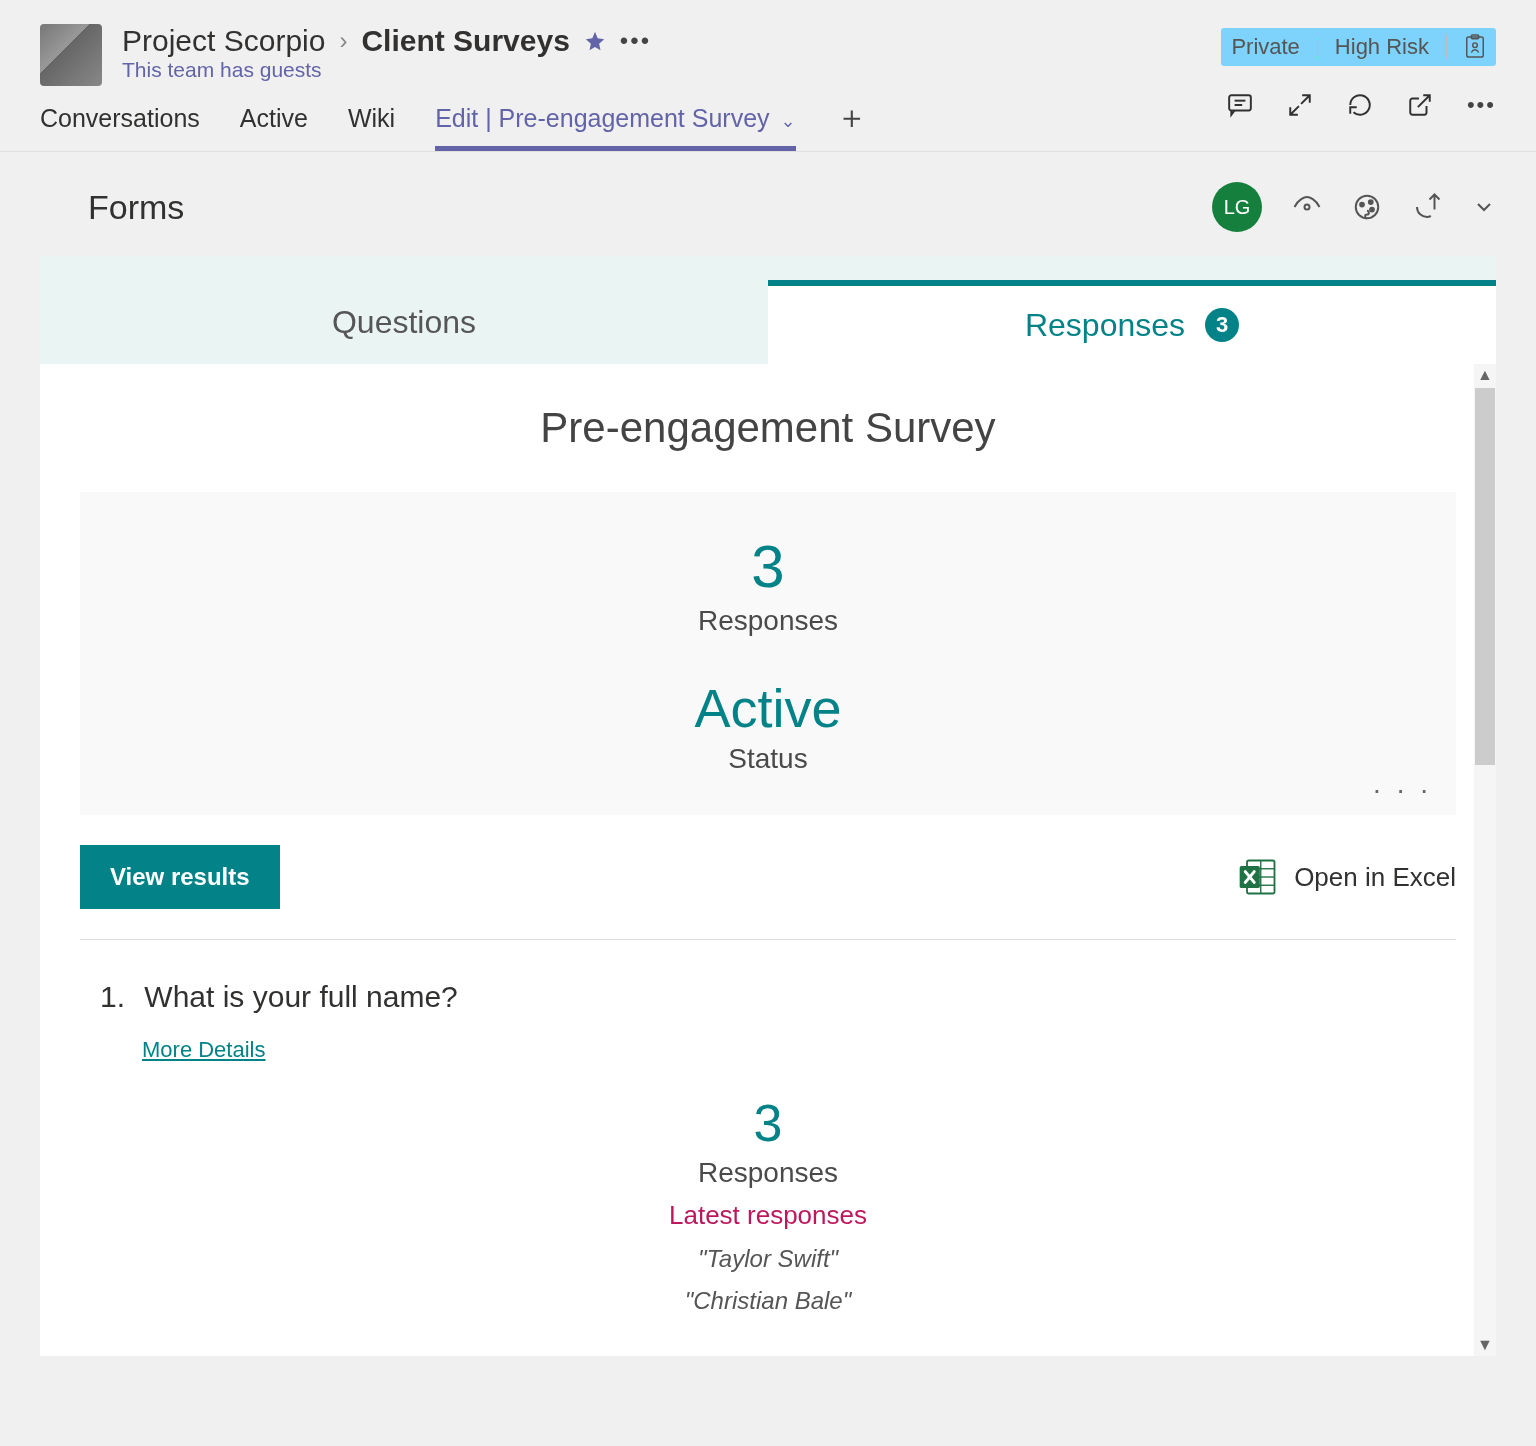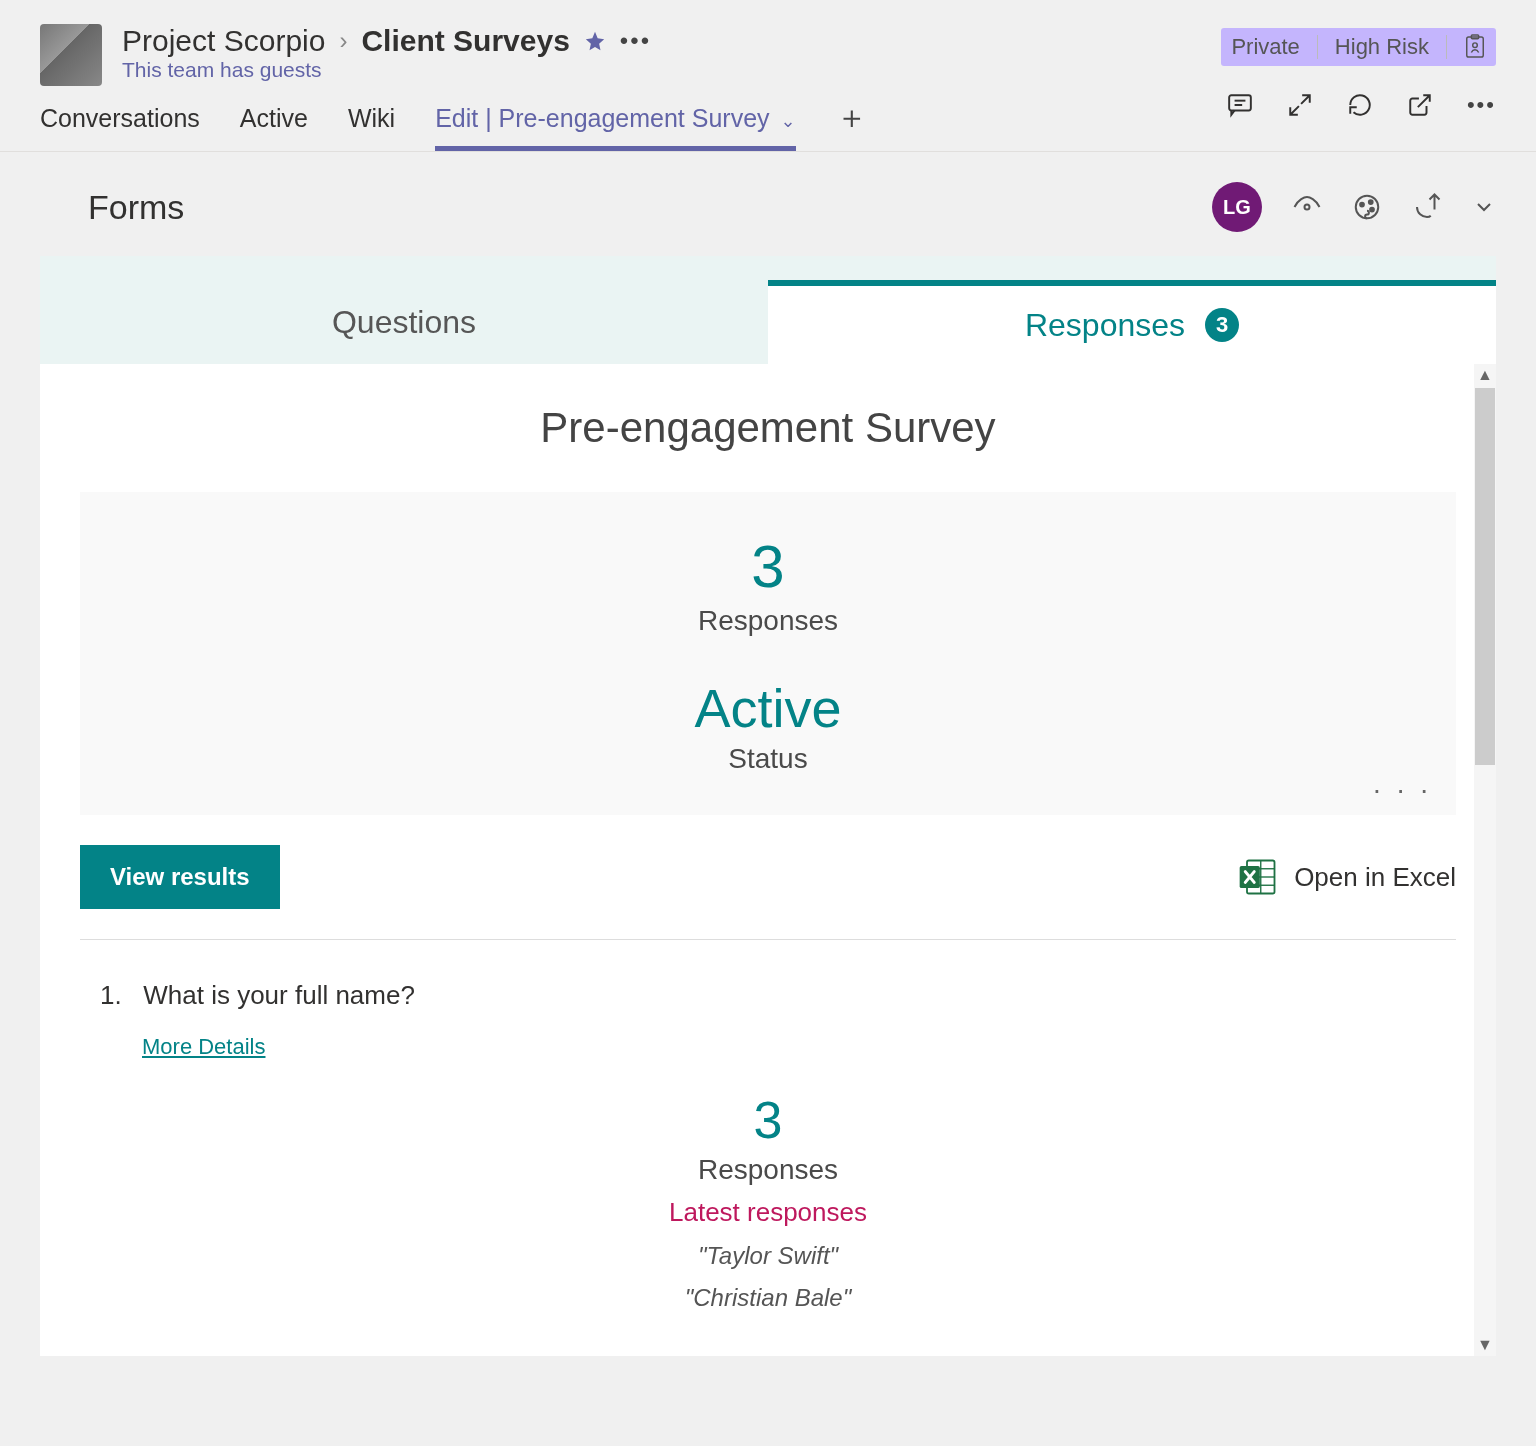--- a/index.html
+++ b/index.html
@@ -31,21 +31,21 @@
       font-size: 30px; font-weight: 400; color: #323130;
     }
     .breadcrumb .chevron { color: #888; font-size: 24px; }
     .breadcrumb-current { font-weight: 700; }
     .star-icon { color: #6264A7; width: 22px; height: 22px; }
     .ellipsis-btn { color: #444; font-size: 24px; letter-spacing: 2px; cursor: pointer; line-height: 1;}
     .subtitle { color: #6264A7; font-size: 21px; }
     .tags {
       position: absolute; right: 40px; top: 28px;
       display: flex; align-items: center; gap: 7px;
-      background: #c4b5fd; border-radius: 3px; padding: 6px 10px;
+      background: #7dd3fc; border-radius: 3px; padding: 6px 10px;
       font-size: 22px; color: #555;
     }
     .tags .divider { width: 1px; height: 24px; background: #bbb; margin: 0 10px;}
     .tags .badge-icon { width: 22px; height: 26px; }
     
     .channel-tabs {
       display: flex; align-items: center;
       padding: 8px 40px 0 40px;
       border-bottom: 1px solid #e1dfdd;
       gap: 40px;
@@ -62,22 +62,22 @@
     .toolbar-icons .ic { width: 26px; height: 26px; color: #323130; cursor: pointer; }
     
     .forms-bar {
       display: flex; align-items: center; justify-content: space-between;
       padding: 30px 40px 24px 40px;
     }
     .forms-title { font-size: 34px; color: #323130; font-weight: 400; margin-left: 48px;}
     .forms-actions { display: flex; align-items: center; gap: 30px;}
     .avatar-circle {
       width: 50px; height: 50px; border-radius: 50%;
-      background: #701a75; color: #fff; display: flex; align-items: center; justify-content: center;
-      font-size: 20px; font-weight: 700;
+      background: #15803d; color: #fff; display: flex; align-items: center; justify-content: center;
+      font-size: 20px; font-weight: 400;
     }
     .forms-actions .ic { width: 30px; height: 30px; color: #555; cursor: pointer;}
     .chev-down { width: 24px; height: 24px; color: #555; cursor: pointer;}
     
     .card {
       margin: 0 40px; background: #eaf4f3; border-radius: 2px;
       position: relative;
       height: 1100px;
     }
     .top-accent { height: 24px; background: #eaf4f3;}
@@ -111,21 +111,21 @@
       display: flex; justify-content: space-between; align-items: center; margin-top: 30px;
       padding-bottom: 30px; border-bottom: 1px solid #ddd;
     }
     .view-results-btn {
       background: #038387; color:#fff; border:none; padding: 18px 30px;
       font-size: 24px; font-weight: 600; cursor: pointer;
     }
     .excel-link { display:flex; align-items:center; gap: 14px; font-size: 26px; color: #323130; cursor: pointer;}
     .excel-icon { width: 44px; height: 44px; }
     .question-block { margin-top: 40px; padding: 0 20px;}
-    .q-title { font-size: 26px; color: #323130; }
+    .q-title { font-size: 30px; color: #323130; }
     .q-num { display:inline-block; width: 36px; }
     .more-details { color: #038387; text-decoration: underline; font-size: 22px; margin-left: 42px; margin-top: 23px; cursor: pointer; display: inline-block;}
     .q-stats { text-align:center; margin-top: 30px;}
     .q-stats .big-num { font-size: 52px;}
     .latest-label { font-size: 26px; color: #be185d; margin-top: 11px;}
     .resp-item { font-size: 24px; color: #555; font-style: italic; margin-top: 14px;}
     
     .scrollbar-track {
       position: absolute; right: 0; top: 0; width: 22px; height: 100%;
       background: #f5f5f5; display: flex; flex-direction: column; align-items: center;

